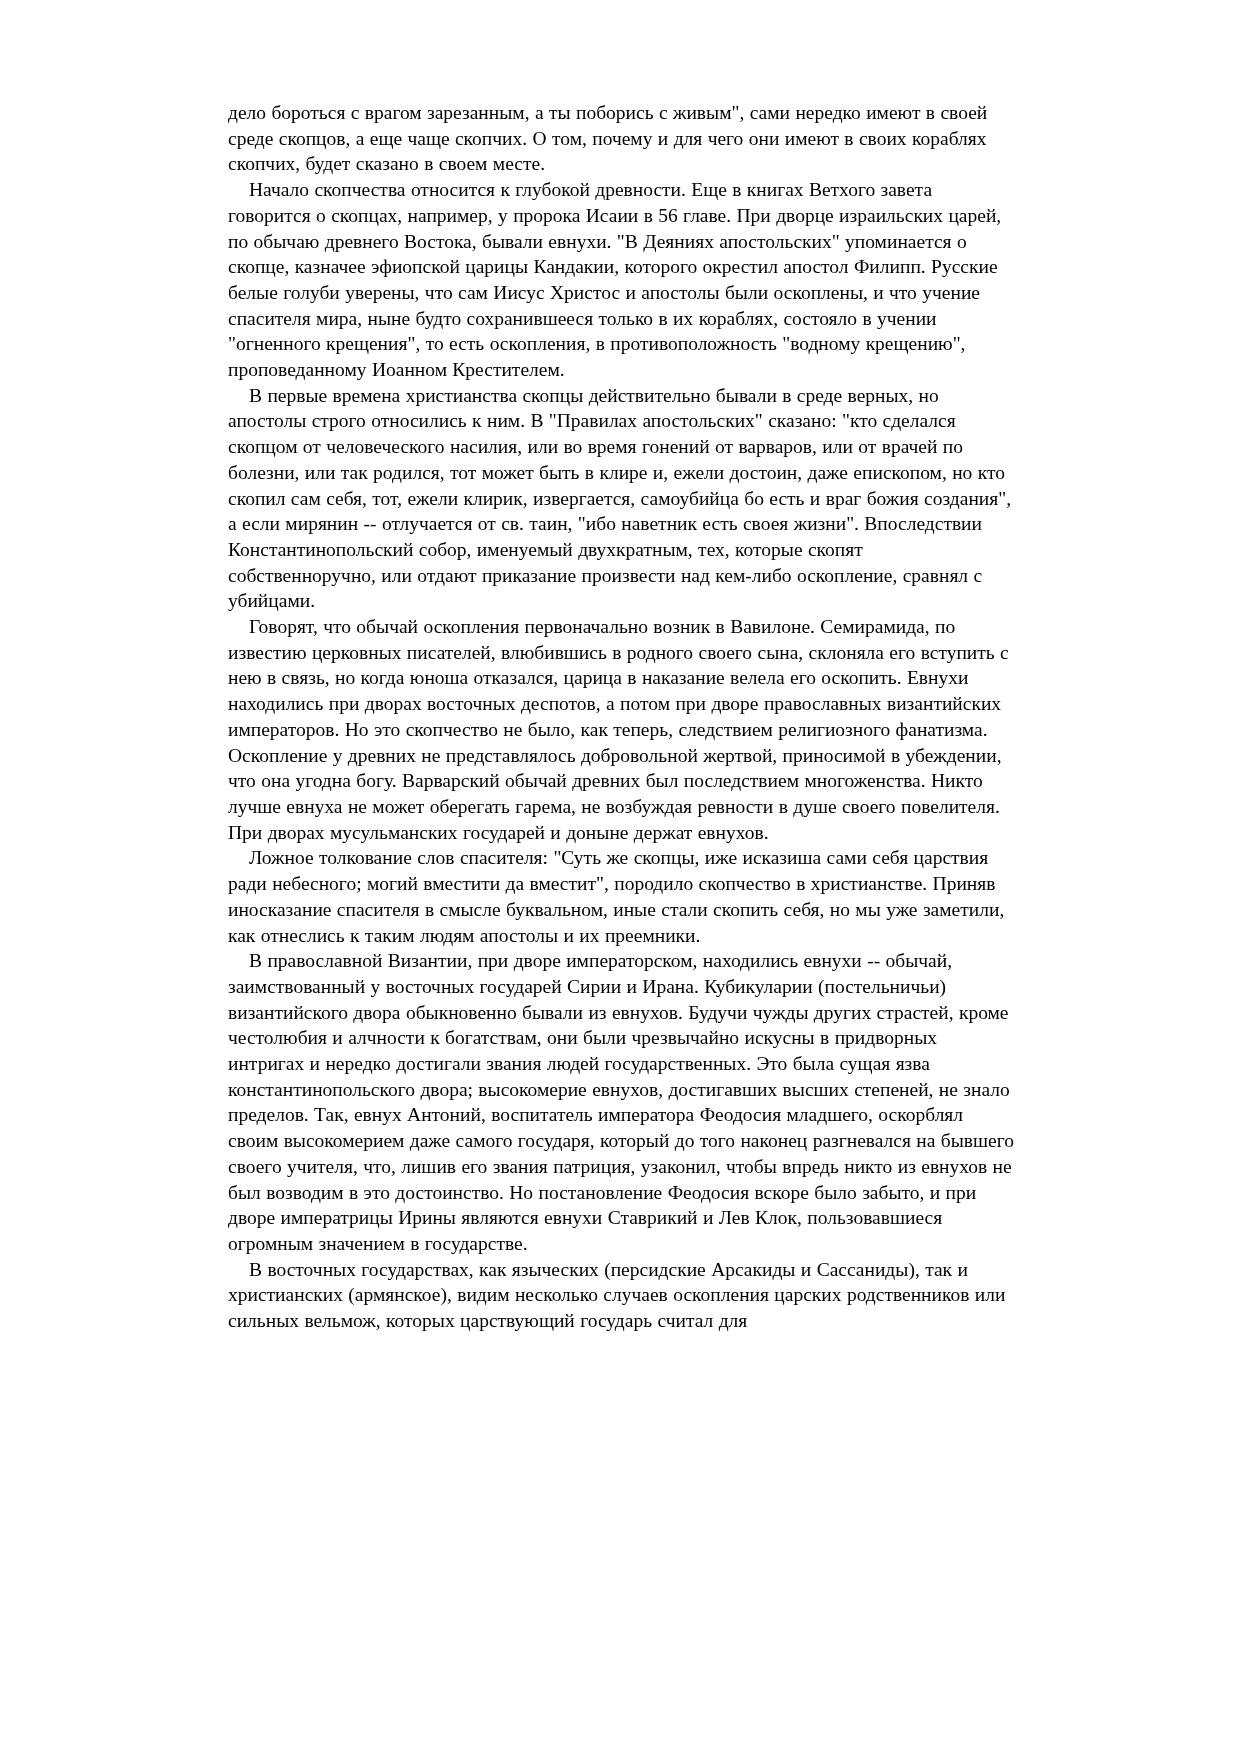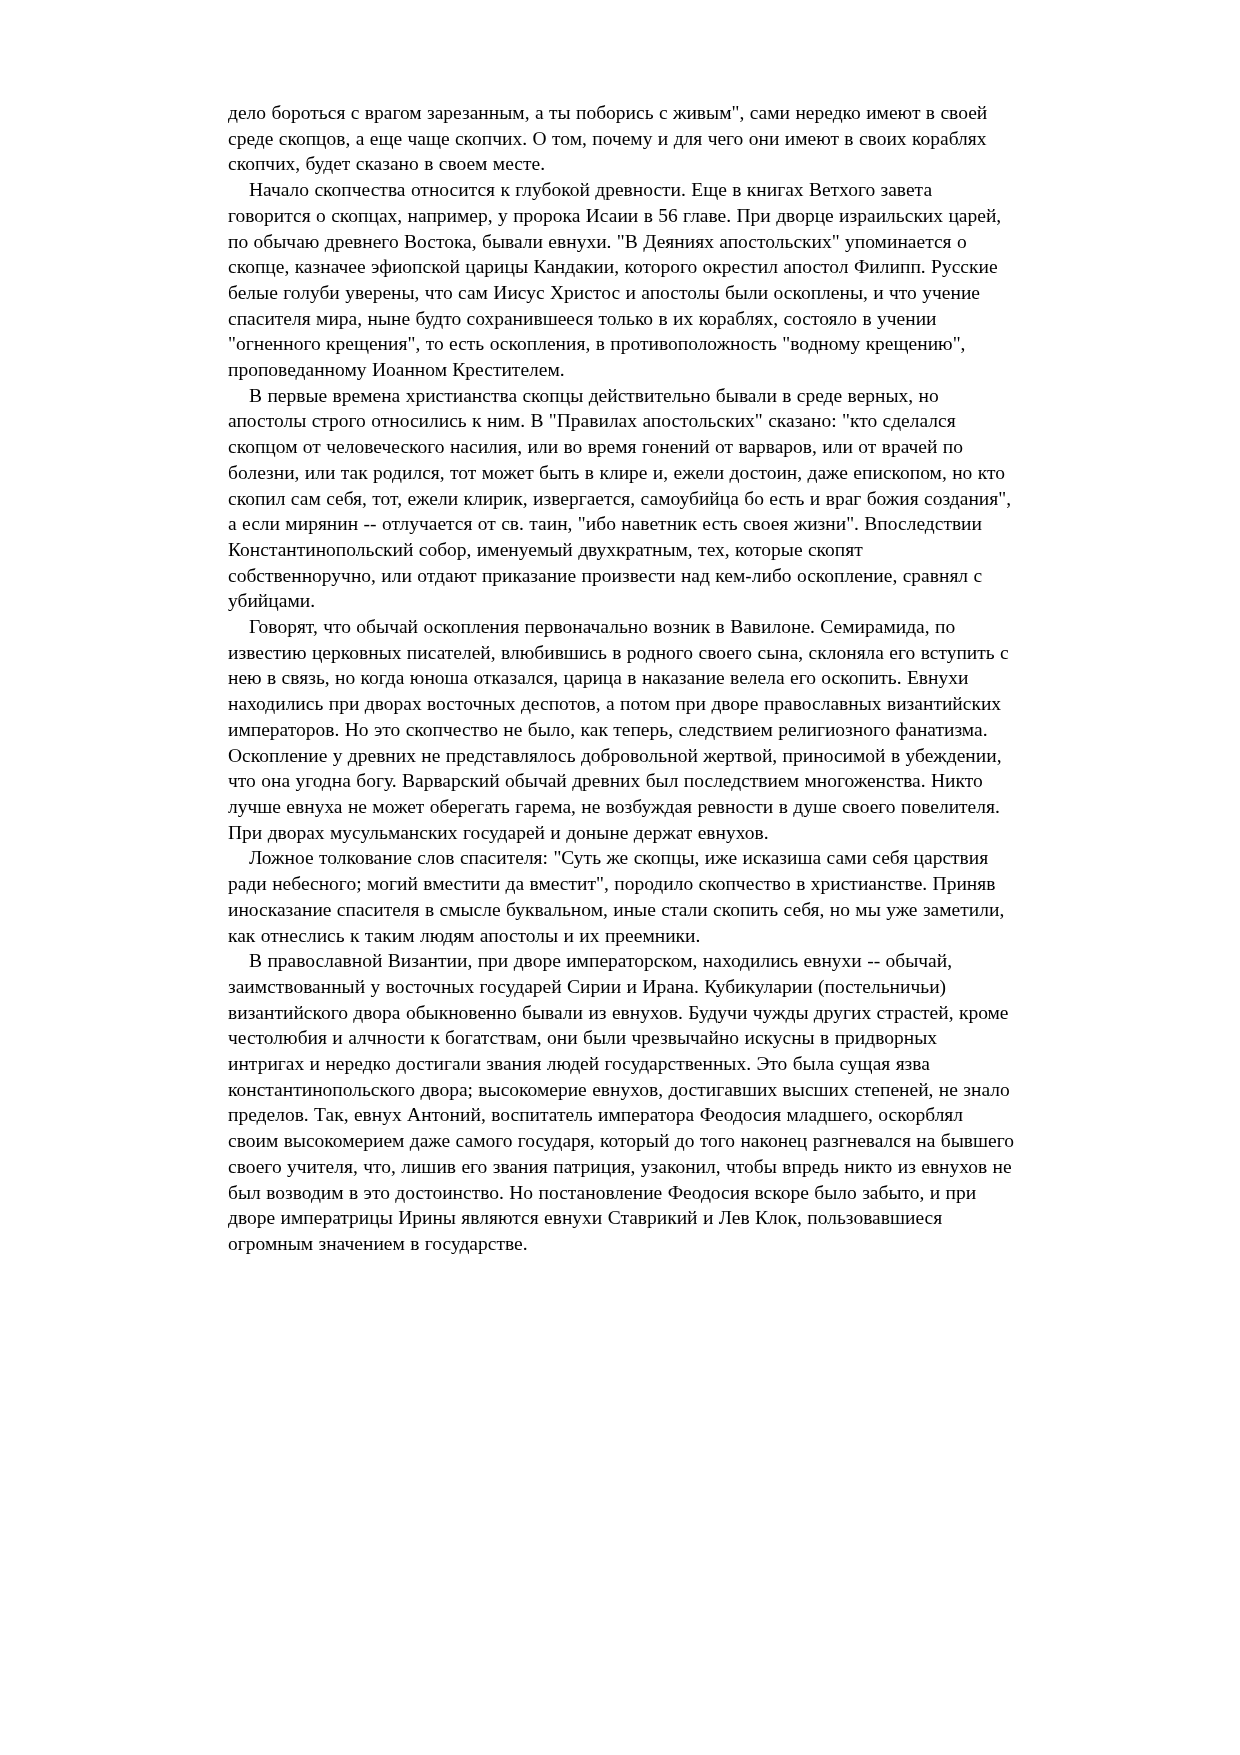--- a/index.html
+++ b/index.html
@@ -44,14 +44,15 @@
 <body>
 
 <div class="page">
   <div class="text-block">
     <p class="no-indent">дело бороться с врагом зарезанным, а ты поборись с живым", сами нередко имеют в своей среде скопцов, а еще чаще скопчих. О том, почему и для чего они имеют в своих кораблях скопчих, будет сказано в своем месте.</p>
     <p>Начало скопчества относится к глубокой древности. Еще в книгах Ветхого завета говорится о скопцах, например, у пророка Исаии в 56 главе. При дворце израильских царей, по обычаю древнего Востока, бывали евнухи. "В Деяниях апостольских" упоминается о скопце, казначее эфиопской царицы Кандакии, которого окрестил апостол Филипп. Русские белые голуби уверены, что сам Иисус Христос и апостолы были оскоплены, и что учение спасителя мира, ныне будто сохранившееся только в их кораблях, состояло в учении "огненного крещения", то есть оскопления, в противоположность "водному крещению", проповеданному Иоанном Крестителем.</p>
     <p>В первые времена христианства скопцы действительно бывали в среде верных, но апостолы строго относились к ним. В "Правилах апостольских" сказано: "кто сделался скопцом от человеческого насилия, или во время гонений от варваров, или от врачей по болезни, или так родился, тот может быть в клире и, ежели достоин, даже епископом, но кто скопил сам себя, тот, ежели клирик, извергается, самоубийца бо есть и враг божия создания", а если мирянин -- отлучается от св. таин, "ибо наветник есть своея жизни". Впоследствии Константинопольский собор, именуемый двухкратным, тех, которые скопят собственноручно, или отдают приказание произвести над кем-либо оскопление, сравнял с убийцами.</p>
     <p>Говорят, что обычай оскопления первоначально возник в Вавилоне. Семирамида, по известию церковных писателей, влюбившись в родного своего сына, склоняла его вступить с нею в связь, но когда юноша отказался, царица в наказание велела его оскопить. Евнухи находились при дворах восточных деспотов, а потом при дворе православных византийских императоров. Но это скопчество не было, как теперь, следствием религиозного фанатизма. Оскопление у древних не представлялось добровольной жертвой, приносимой в убеждении, что она угодна богу. Варварский обычай древних был последствием многоженства. Никто лучше евнуха не может оберегать гарема, не возбуждая ревности в душе своего повелителя. При дворах мусульманских государей и доныне держат евнухов.</p>
     <p>Ложное толкование слов спасителя: "Суть же скопцы, иже исказиша сами себя царствия ради небесного; могий вместити да вместит", породило скопчество в христианстве. Приняв иносказание спасителя в смысле буквальном, иные стали скопить себя, но мы уже заметили, как отнеслись к таким людям апостолы и их преемники.</p>
     <p>В православной Византии, при дворе императорском, находились евнухи -- обычай, заимствованный у восточных государей Сирии и Ирана. Кубикуларии (постельничьи) византийского двора обыкновенно бывали из евнухов. Будучи чужды других страстей, кроме честолюбия и алчности к богатствам, они были чрезвычайно искусны в придворных интригах и нередко достигали звания людей государственных. Это была сущая язва константинопольского двора; высокомерие евнухов, достигавших высших степеней, не знало пределов. Так, евнух Антоний, воспитатель императора Феодосия младшего, оскорблял своим высокомерием даже самого государя, который до того наконец разгневался на бывшего своего учителя, что, лишив его звания патриция, узаконил, чтобы впредь никто из евнухов не был возводим в это достоинство. Но постановление Феодосия вскоре было забыто, и при дворе императрицы Ирины являются евнухи Ставрикий и Лев Клок, пользовавшиеся огромным значением в государстве.</p>
+    <p>В восточных государствах, как языческих (персидские Арсакиды и Сассаниды), так и христианских (армянское), видим несколько случаев оскопления царских родственников или сильных вельмож, которых царствующий государь считал для</p>
   </div>
 </div>
 
 </body></html>

